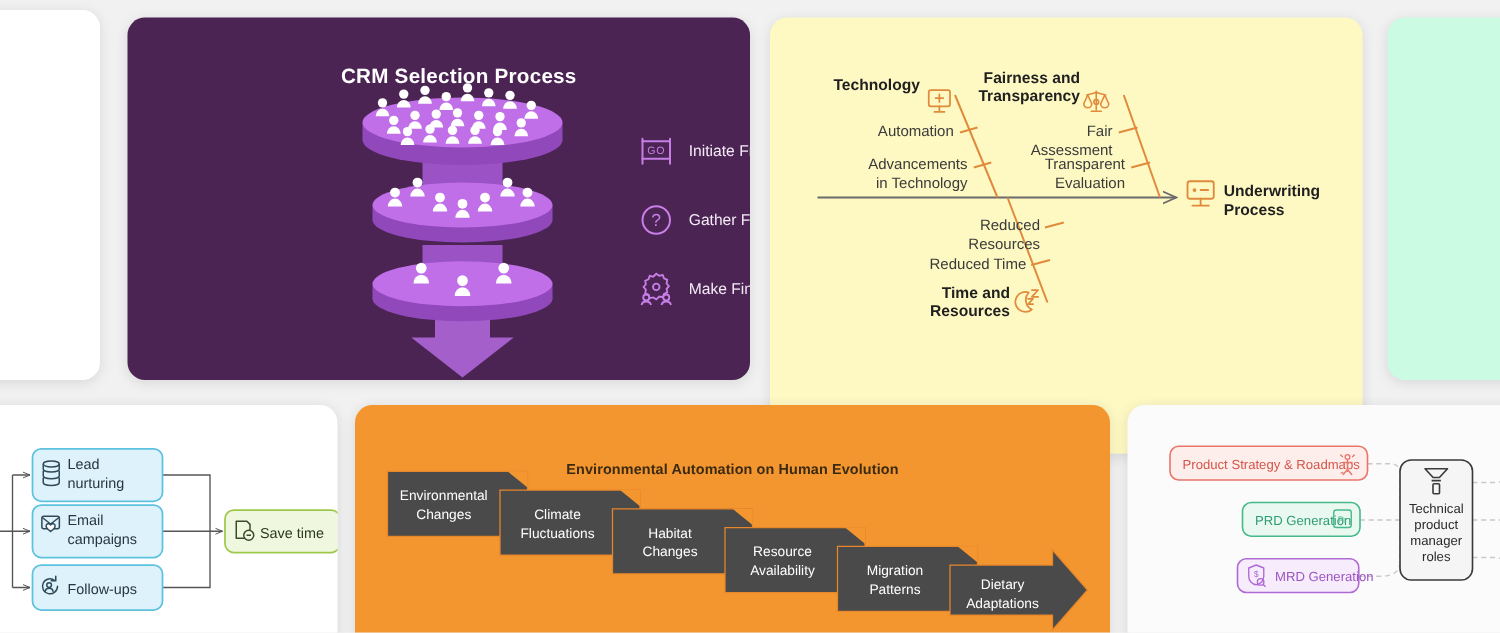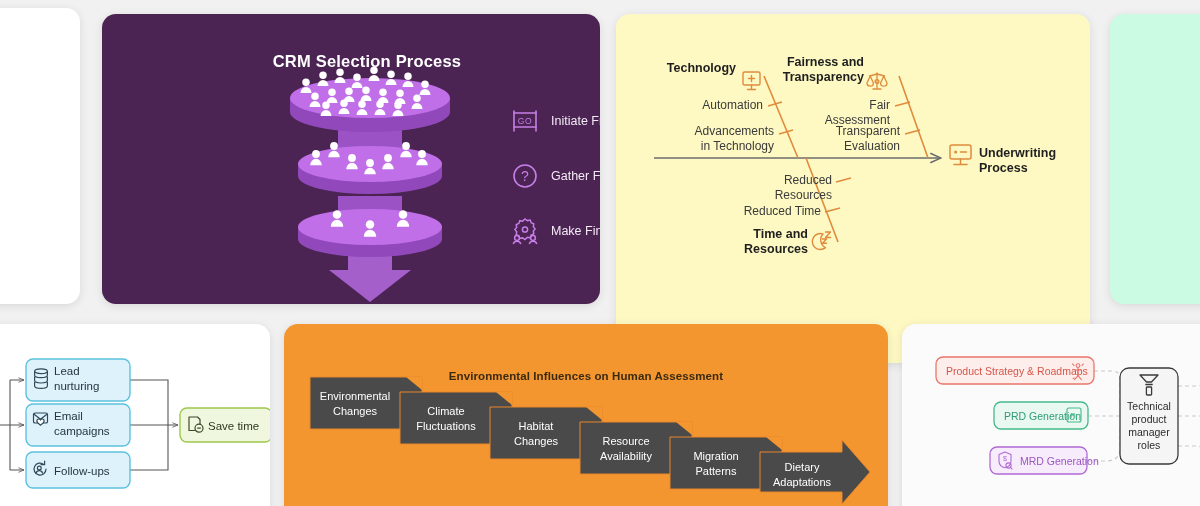--- a/index.html
+++ b/index.html
@@ -385,21 +385,21 @@
           <path d="M1 1 h8.5 l2.5 2.5 v11 h-11 z"></path>
           <circle cx="11" cy="12.2" r="4" fill="#f0f7df"></circle>
           <path d="M9.2 12.2 h3.6"></path>
         </g>
         <text class="svgtxt" x="338" y="106" font-size="11.5" fill="#2d3a1f">Save time</text>
       </g>
     </svg>
   </div>
 
   <div class="card" id="card-env">
-    <div id="env-title">Environmental Influences on Human Assessment</div>
+    <div id="env-title">Environmental Automation on Human Evolution</div>
 
     <svg width="604" height="206" viewBox="0 0 604 206">
 
       <g>
         <path d="M26 53 h96 l16 0 v52 h-112 z" fill="#4a4a4a" stroke="#e8862a" stroke-width="1"></path>
         <path d="M122 53 l16 13 v-13z" fill="#f3962f"></path>
         <text class="svgtxt" x="71" y="76" text-anchor="middle" font-size="11" fill="#ffffff">Environmental</text>
         <text class="svgtxt" x="71" y="91" text-anchor="middle" font-size="11" fill="#ffffff">Changes</text>
       </g>
 

